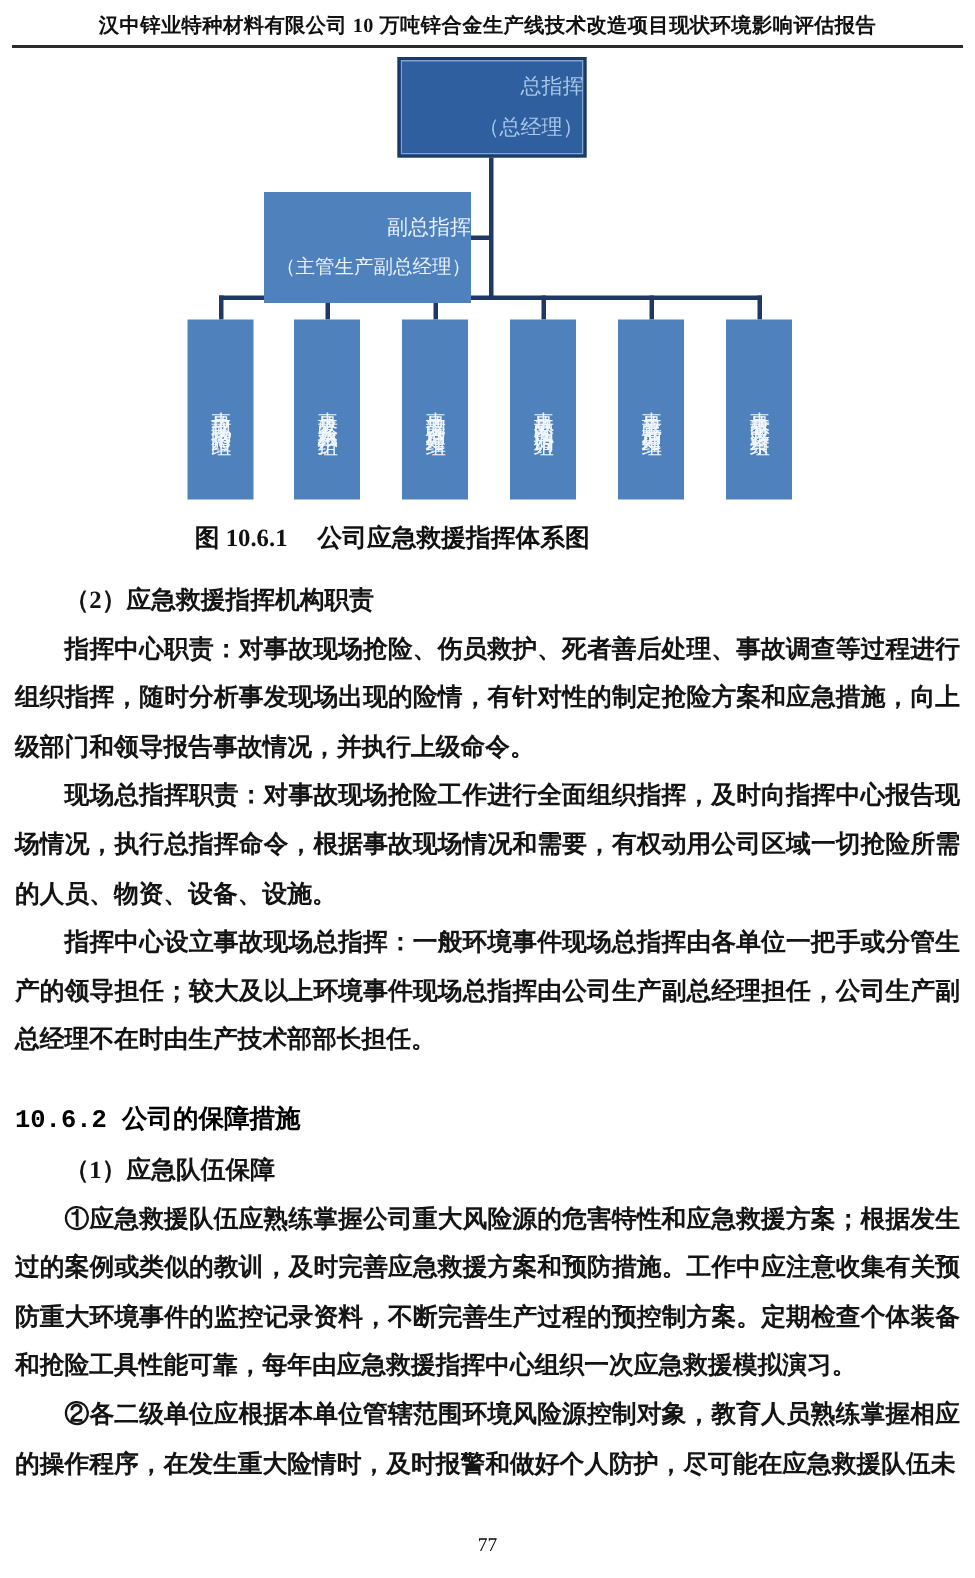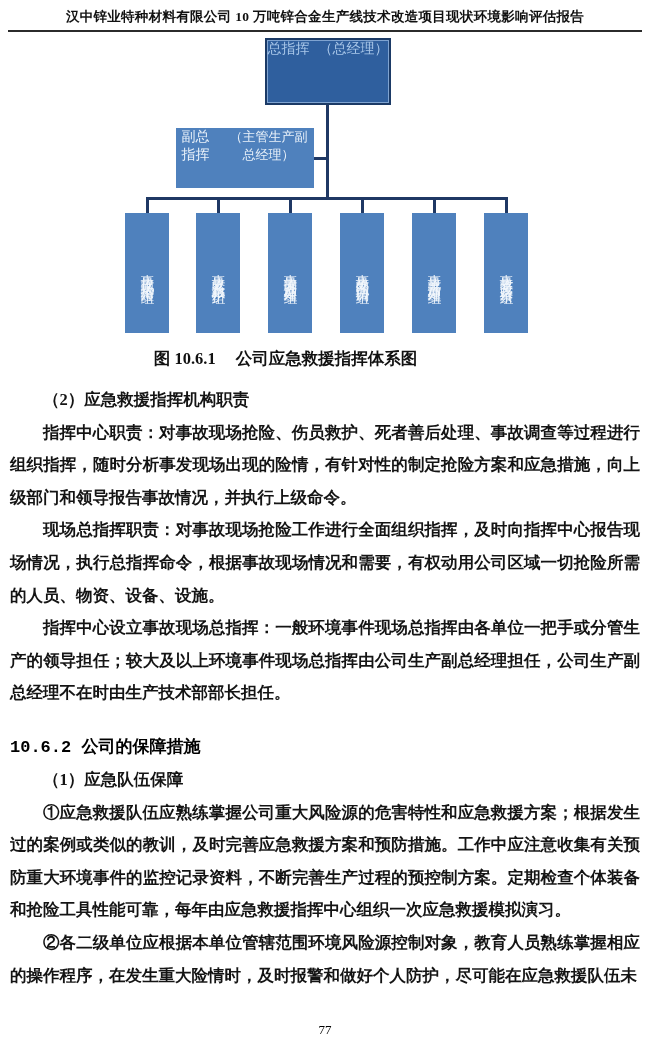--- a/index.html
+++ b/index.html
@@ -12,48 +12,48 @@
   .header{
     position:absolute;top:8px;left:8px;right:8px;
     border-bottom:2px solid #2b2b2b;padding-bottom:4px;
     text-align:center;font-size:13.5px;font-weight:600;letter-spacing:.3px;
     color:#111;
   }
   
   .diagram{position:absolute;top:32px;left:0;width:650px;height:313px;}
   .conn{position:absolute;background:#1f3864;}
   .box{
-    position:absolute;display:flex;flex-direction:row;
-    align-items:flex-start;justify-content:center;
+    position:absolute;display:flex;flex-direction:column;
+    align-items:flex-end;justify-content:center;
     font-family:"Liberation Sans","DejaVu Sans",sans-serif;
     text-align:center;box-sizing:border-box;
   }
   .box-top{
     left:265px;top:6px;width:126px;height:67px;
     background:#2f5f9e;border:2px solid #1b3a66;
     box-shadow:inset 0 0 0 1px rgba(170,200,235,.65);
     color:#a9c7e9;font-size:14px;gap:9px;
   }
   .box-deputy{
-    left:176px;top:96px;width:138px;height:60px;
+    left:176px;top:96px;width:138px;height:74px;
     background:#4f81bd;color:#eaf2fa;font-size:14px;gap:8px;
   }
   .box-deputy .l2{font-size:13px;}
   .vbox{
     position:absolute;top:181px;width:44px;height:120px;
     background:#4f81bd;color:#f2f7fc;
     display:flex;align-items:center;justify-content:center;
     writing-mode:vertical-rl;text-orientation:upright;
     font-family:"Liberation Sans","DejaVu Sans",sans-serif;
     font-size:13.5px;letter-spacing:3px;
   }
   
   .caption{
     position:absolute;top:348px;left:0;width:523px;
-    text-align:center;font-size:16.5px;font-weight:600;color:#111;padding-left:24px;
+    text-align:center;font-size:16.5px;font-weight:600;color:#111;
   }
   .caption .cap-title{margin-left:20px;}
   
   .bodytext{
     position:absolute;top:384px;left:10px;width:630px;
     font-size:16.5px;line-height:32.6px;text-align:justify;color:#141414;
   }
   .bodytext p{margin:0;text-indent:2em;font-weight:bold;}
   .bodytext h3{
     margin:21px 0 0 0;font-size:17px;font-weight:bold;color:#000;

